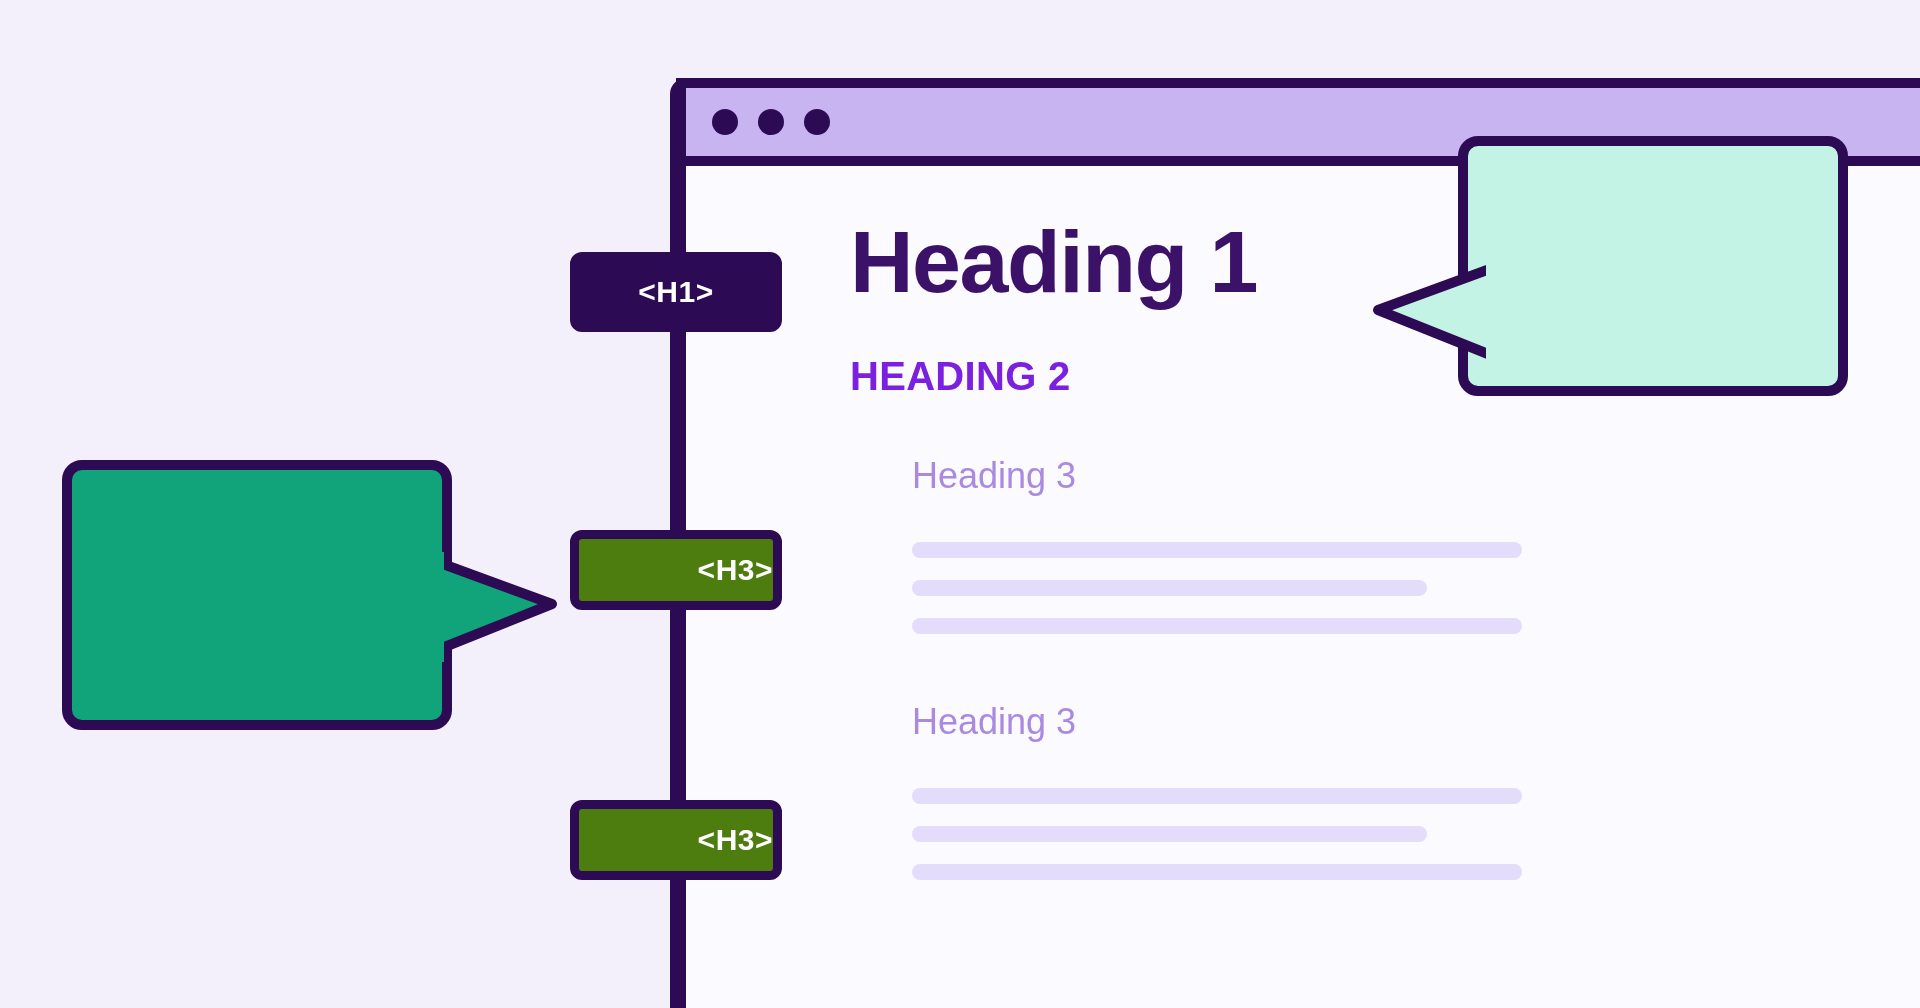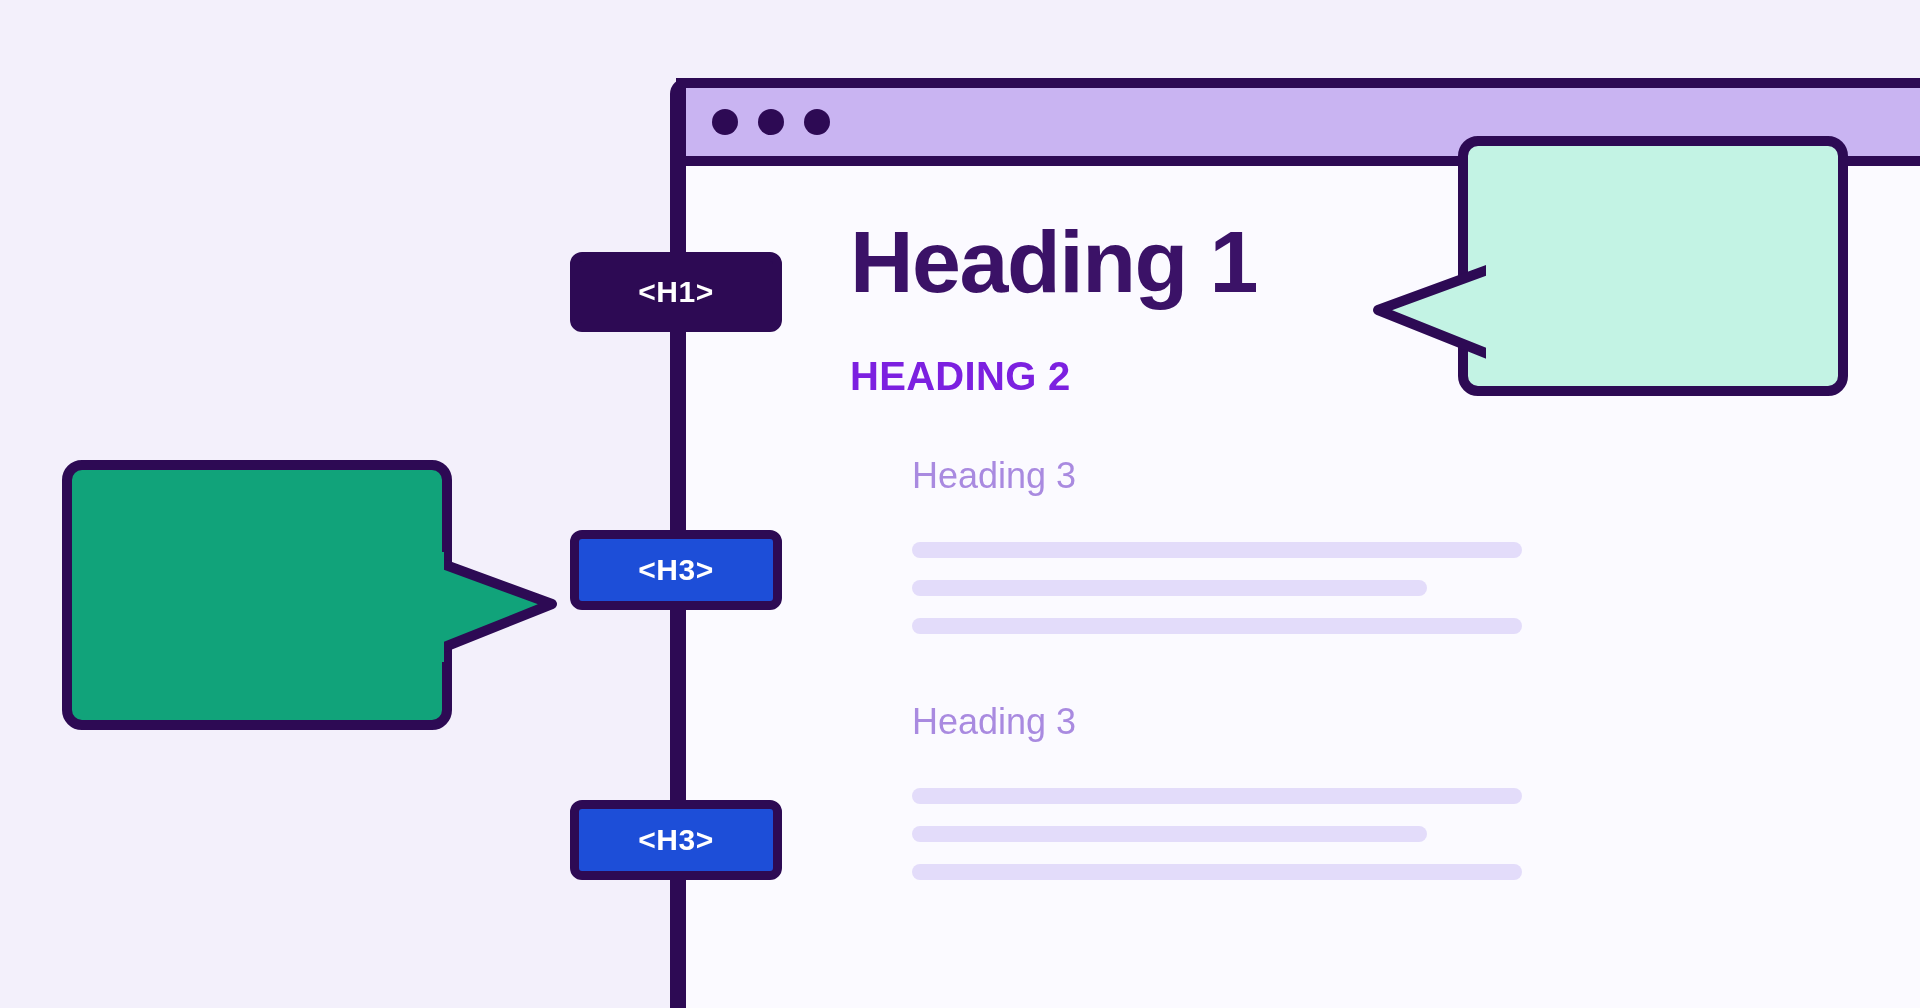--- a/index.html
+++ b/index.html
@@ -134,21 +134,21 @@
   .tag-badge .tag-label {
     font-size: 30px;
     font-weight: 700;
     color: #ffffff;
     letter-spacing: 0.5px;
     white-space: nowrap;
   }
 
   .tag-badge.level-h1 { background: #2d0a54; top: 252px; }
   .tag-badge.level-h2 { background: #7c20e0; top: 406px; }
-  .tag-badge.level-h3 { background: #1d4ed8; }
+  .tag-badge.level-h3 { background: #4d7c0f; justify-content: flex-end; }
 
   .tag-badge.h3-first  { top: 530px; }
   .tag-badge.h3-second { top: 800px; }
 
   
   .bubble {
     position: absolute;
     border: 10px solid #2d0a54;
     border-radius: 20px;
     z-index: 6;

